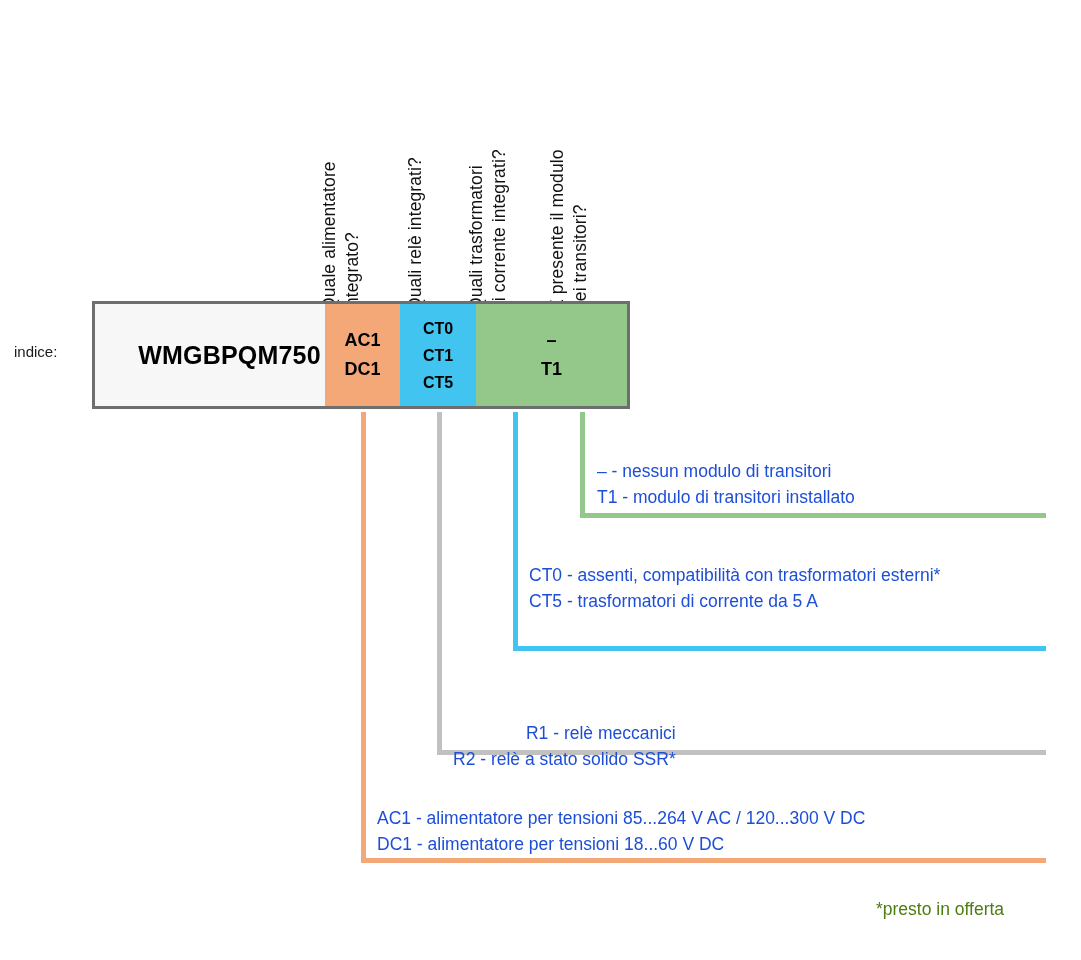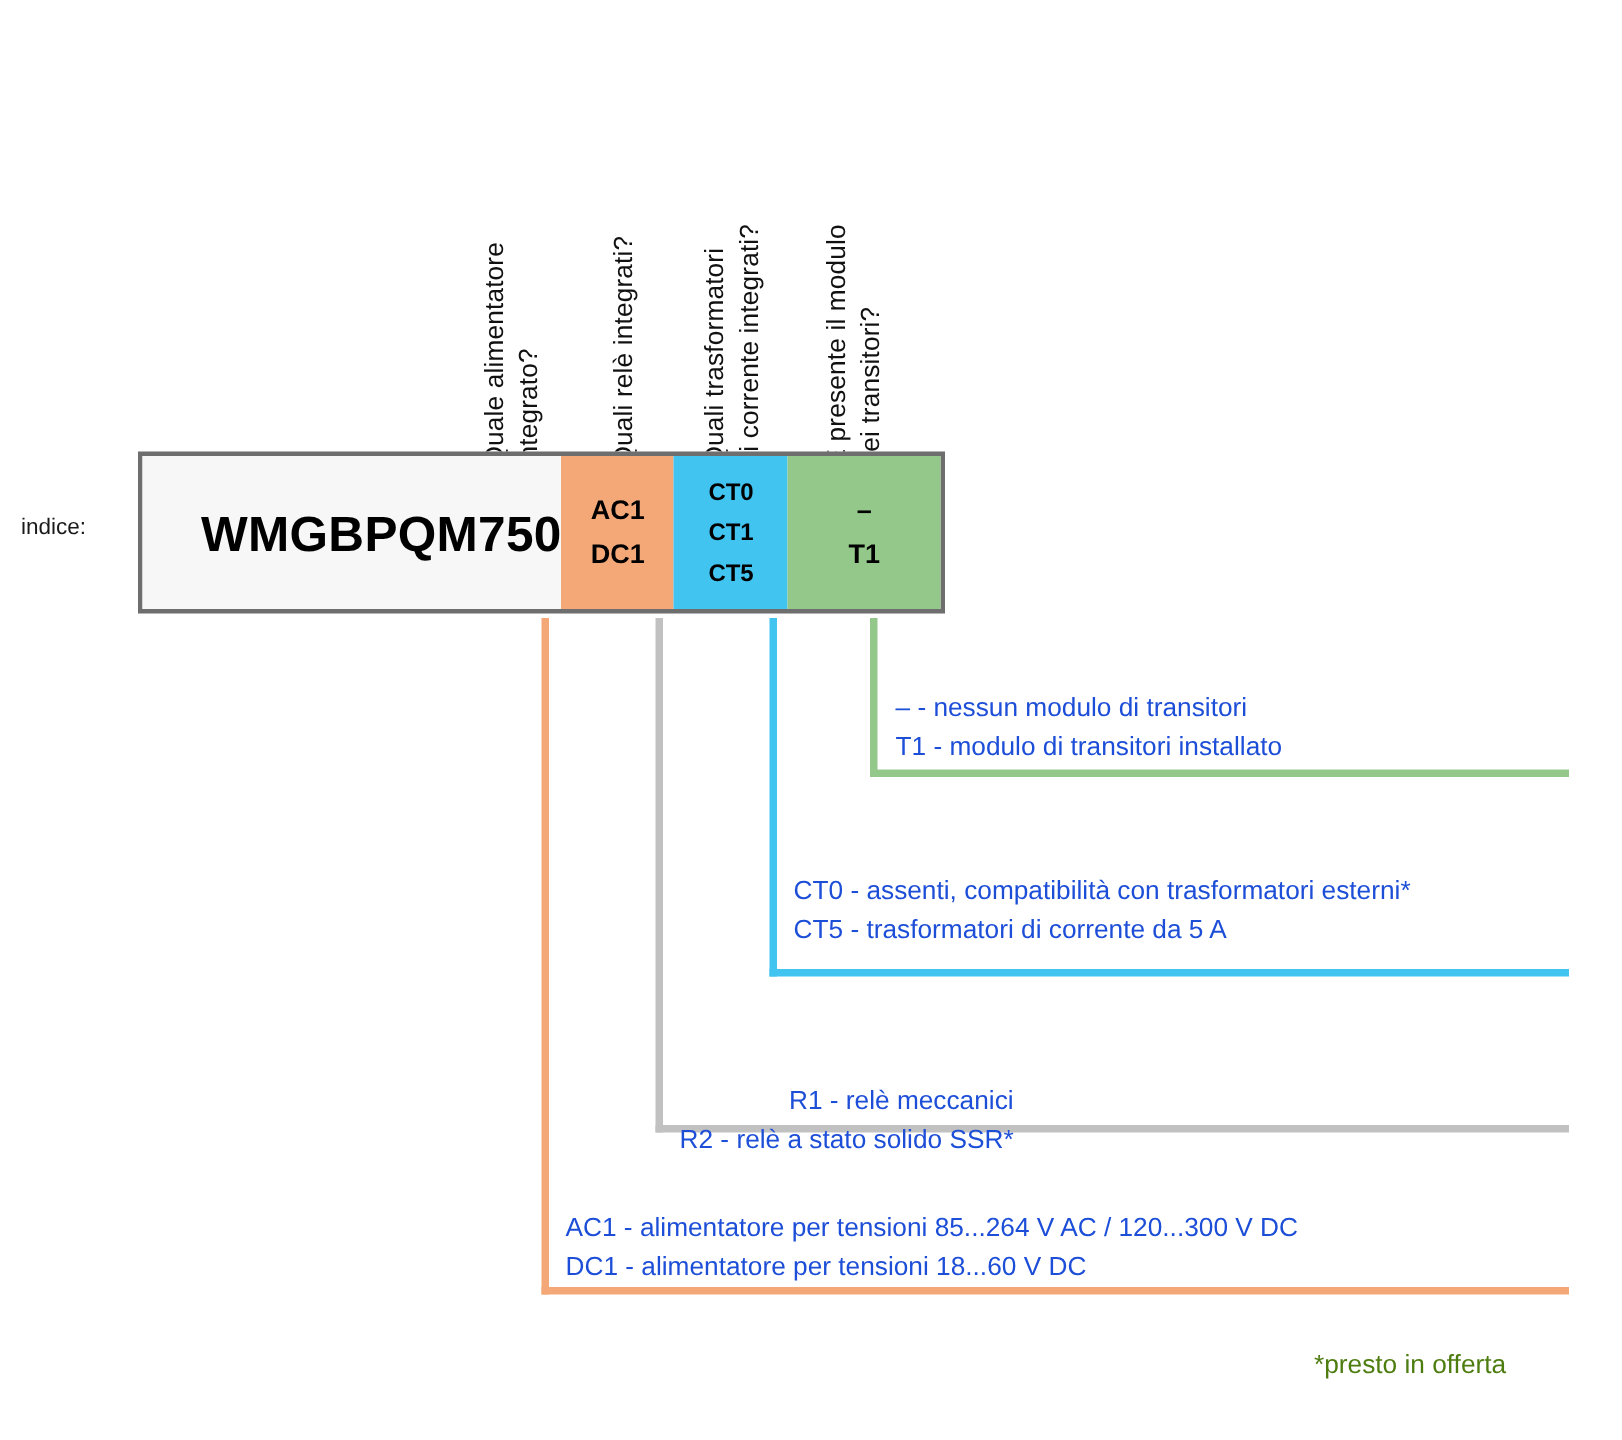--- a/index.html
+++ b/index.html
@@ -60,21 +60,21 @@
     align-items: center;
     justify-content: center;
     font-weight: bold;
     font-size: 18px;
     line-height: 29px;
     color: #000000;
     box-sizing: border-box;
     height: 100%;
   }
   .seg .ln { display: block; }
-  #seg-base  { flex: 0 0 230px; font-size: 33px; letter-spacing: 0.2px; padding-left: 39px; }
+  #seg-base  { flex: 0 0 230px; font-size: 25px; letter-spacing: 0.2px; padding-left: 39px; }
   #seg-power { flex: 0 0 75px; }
   #seg-relay { flex: 0 0 77px; }
   #seg-ct    { flex: 0 0 76px; font-size: 16px; line-height: 26px; }
   #seg-trans { flex: 1 1 auto; }
   #seg-ct .ln { line-height: 27px; }
 
   
   .vline {
     position: absolute;
     width: 5px;
@@ -156,21 +156,21 @@
 
   <div class="vline" style="left:580px; top:412px; height:106px; background:#94c88a;"></div>
   <div class="hline" style="left:580px; top:513px; width:466px; background:#94c88a;"></div>
   <div class="desc" style="left:597px; top:458px;">
     <span class="row">– - nessun modulo di transitori</span>
     <span class="row">T1 - modulo di transitori installato</span>
   </div>
 
   <div class="vline" style="left:513px; top:412px; height:239px; background:#41c4f0;"></div>
   <div class="hline" style="left:513px; top:646px; width:533px; background:#41c4f0;"></div>
-  <div class="desc" style="left:529px; top:580px;">
+  <div class="desc" style="left:529px; top:562px;">
     <span class="row">CT0 - assenti, compatibilità con trasformatori esterni*</span>
     <span class="row">CT5 - trasformatori di corrente da 5 A</span>
   </div>
 
   <div class="vline" style="left:437px; top:412px; height:343px; background:#c1c1c1;"></div>
   <div class="hline" style="left:437px; top:750px; width:609px; background:#c1c1c1;"></div>
   <div class="desc" style="left:453px; top:720px;text-align:right;">
     <span class="row">R1 - relè meccanici</span>
     <span class="row">R2 - relè a stato solido SSR*</span>
   </div>

